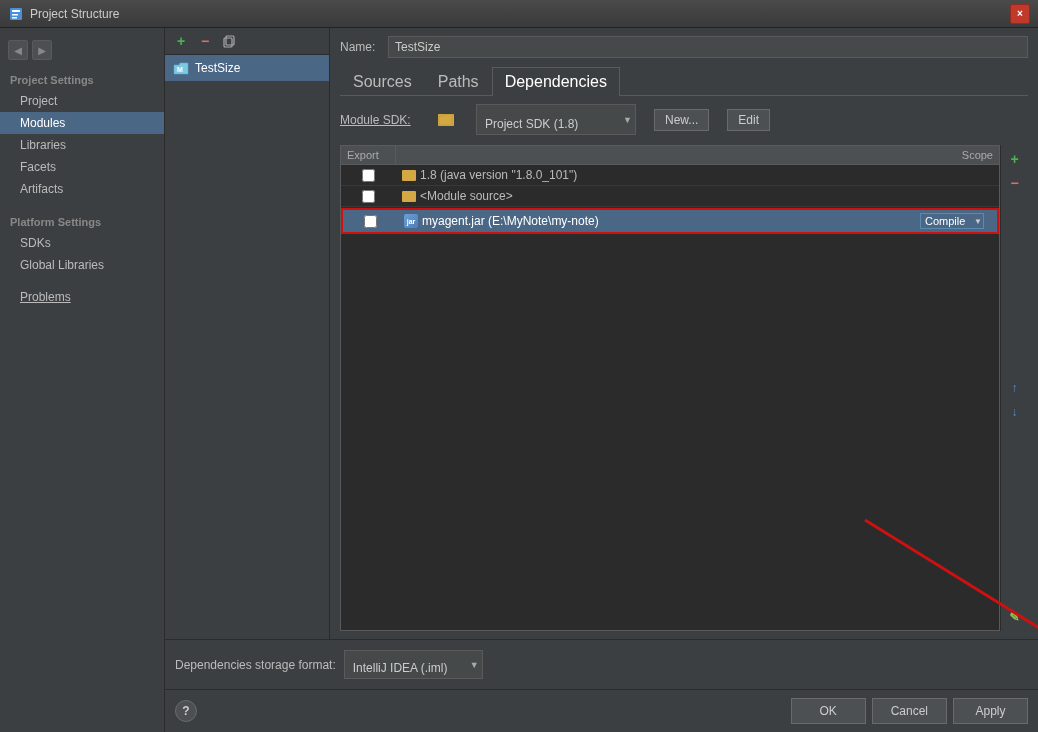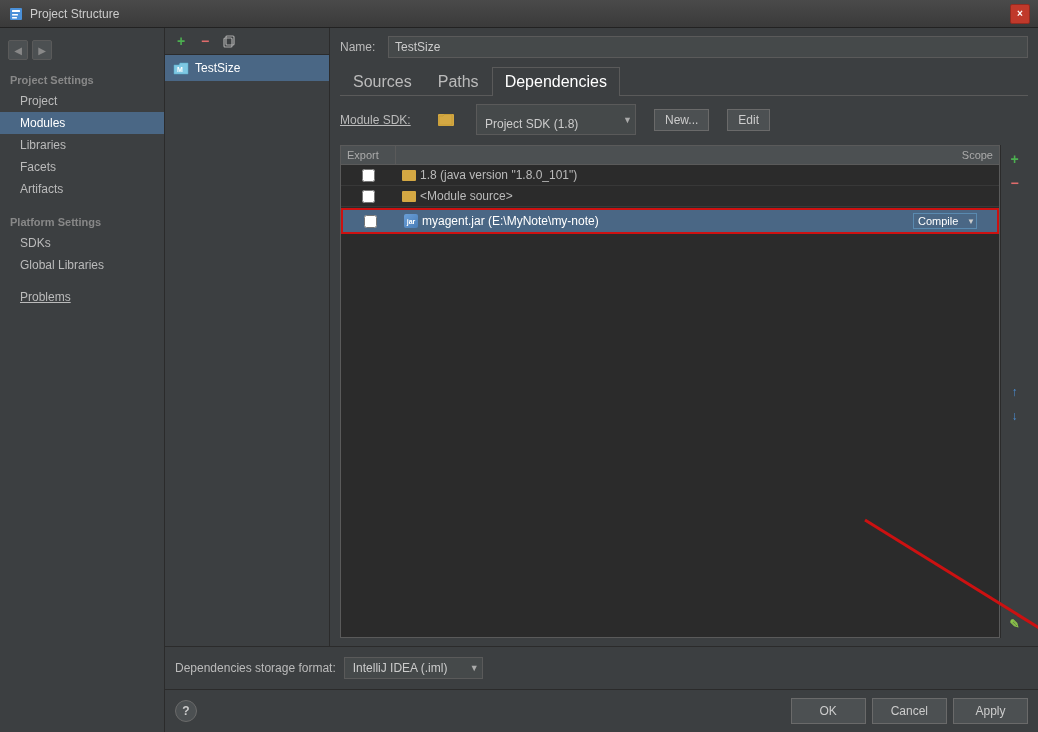--- a/index.html
+++ b/index.html
@@ -328,21 +328,21 @@
       padding: 0 6px;
       display: flex;
       align-items: center;
       gap: 4px;
     }
     .deps-scope {
       width: 90px;
       padding: 0 6px;
       display: flex;
       align-items: center;
-      justify-content: flex-start;
+      justify-content: center;
       gap: 4px;
     }
     .scope-select {
       background: #4a6785;
       border: 1px solid #5a8ab0;
       color: white;
       font-size: 11px;
       padding: 1px 4px;
       cursor: pointer;
       appearance: none;
@@ -404,21 +404,21 @@
     }
     .format-select-wrap {
       position: relative;
       display: inline-flex;
       align-items: center;
     }
     .format-select {
       background: #45494a;
       border: 1px solid #5a5a5a;
       color: #cccccc;
-      padding: 3px 24px 3px 8px;
+      padding: 10px 24px 3px 8px;
       font-size: 12px;
       cursor: pointer;
       appearance: none;
     }
     .format-select-wrap::after {
       content: '▼';
       position: absolute;
       right: 4px;
       color: #aaa;
       font-size: 9px;

